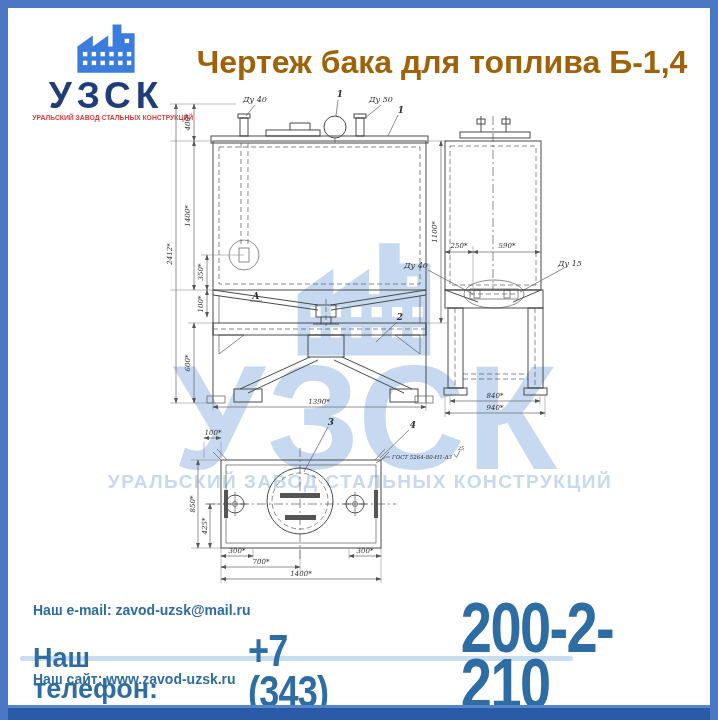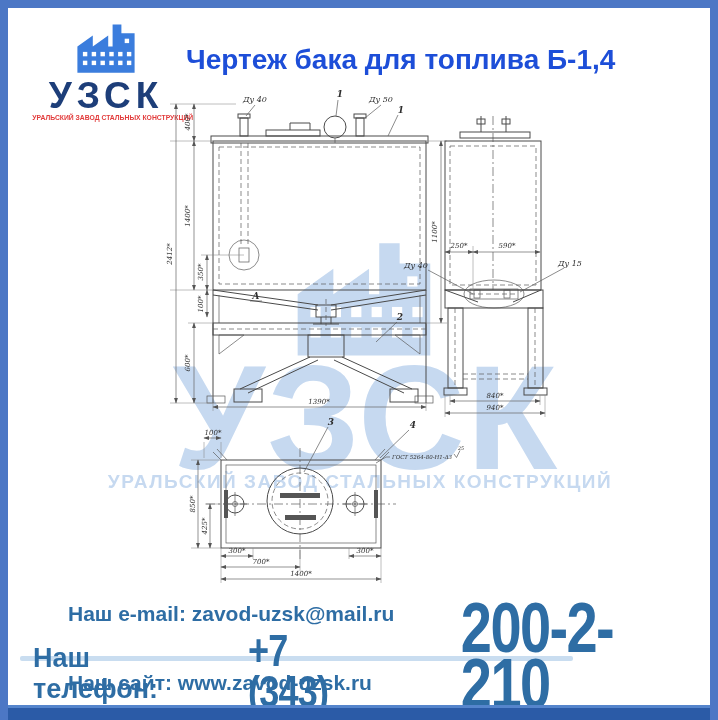--- a/index.html
+++ b/index.html
@@ -6,39 +6,39 @@
   body{width:718px;height:720px;position:relative;background:#fff;
        font-family:"Liberation Sans", sans-serif;overflow:hidden;}
   .page{position:absolute;inset:0;background:#fff;
         border-left:8px solid #4c77c5;border-right:8px solid #4c77c5;border-top:8px solid #4c77c5;}
   .bottom-bar{position:absolute;left:0;right:0;bottom:0;height:12px;background:#2b5ba7;border-top:3px solid #5585cc;}
 
   
   .logo{position:absolute;left:22px;top:12px;width:152px;text-align:center;}
   .logo .abbr{font-size:37px;font-weight:800;color:#1d3e79;letter-spacing:5px;line-height:1.0;margin-top:-2px;}
   .logo .tagline{font-size:7px;font-weight:bold;color:#e23b3b;white-space:nowrap;transform:scaleX(.97);transform-origin:center;}
-  .title{position:absolute;left:178px;right:12px;top:36px;
-         font-size:28px;font-weight:bold;color:#1d4ed8;}
+  .title{position:absolute;left:178px;right:12px;top:36px;text-align:center;
+         font-size:32px;font-weight:bold;color:#a16207;}
 
   
   .draw{position:absolute;left:0;top:78px;}
   .ln{stroke:#4a4a4a;stroke-width:1;fill:none;}
   .thin{stroke:#5a5a5a;stroke-width:.7;fill:none;}
   .dash{stroke-dasharray:5 3;}
   .cl{stroke-dasharray:9 3 2 3;}
   .dim{stroke:#666;stroke-width:.7;fill:none;}
   .ext{stroke:#8a8a8a;stroke-width:.55;fill:none;}
   .dt{font:italic 7px "DejaVu Serif", serif;fill:#2f2f2f;}
   .dt2{font:italic 8px "DejaVu Serif", serif;fill:#2f2f2f;}
   .co{font:italic bold 9px "DejaVu Serif", serif;fill:#2f2f2f;}
   .wm{fill:#c6d9f0;}
   .wmt{font-weight:800;fill:#c6d9f0;}
 
   
-  .contact{position:absolute;left:25px;font-size:21px;font-weight:bold;color:#2e6da4;white-space:nowrap;margin-left:35px;}
+  .contact{position:absolute;left:25px;font-size:14px;font-weight:bold;color:#2e6da4;white-space:nowrap;}
   .email{top:594px;} .site{top:663px;}
   .ghost{position:absolute;left:12px;top:648px;width:553px;height:5px;background:#c9ddf0;border-radius:2px;}
   .phone-row{position:absolute;left:25px;right:14px;top:652px;height:52px;display:flex;align-items:flex-end;color:#2e6da4;}
   .phone-label{font-size:27px;font-weight:bold;padding-bottom:7px;}
   .phone-code{font-size:44px;font-weight:800;margin-left:30px;letter-spacing:-1px;line-height:.92;
               transform:scaleX(.82);transform-origin:left bottom;}
   .phone-num{font-size:70px;font-weight:800;margin-left:auto;letter-spacing:-2px;line-height:.8;
              transform:scaleX(.8);transform-origin:right bottom;}
 </style>
 </head>

